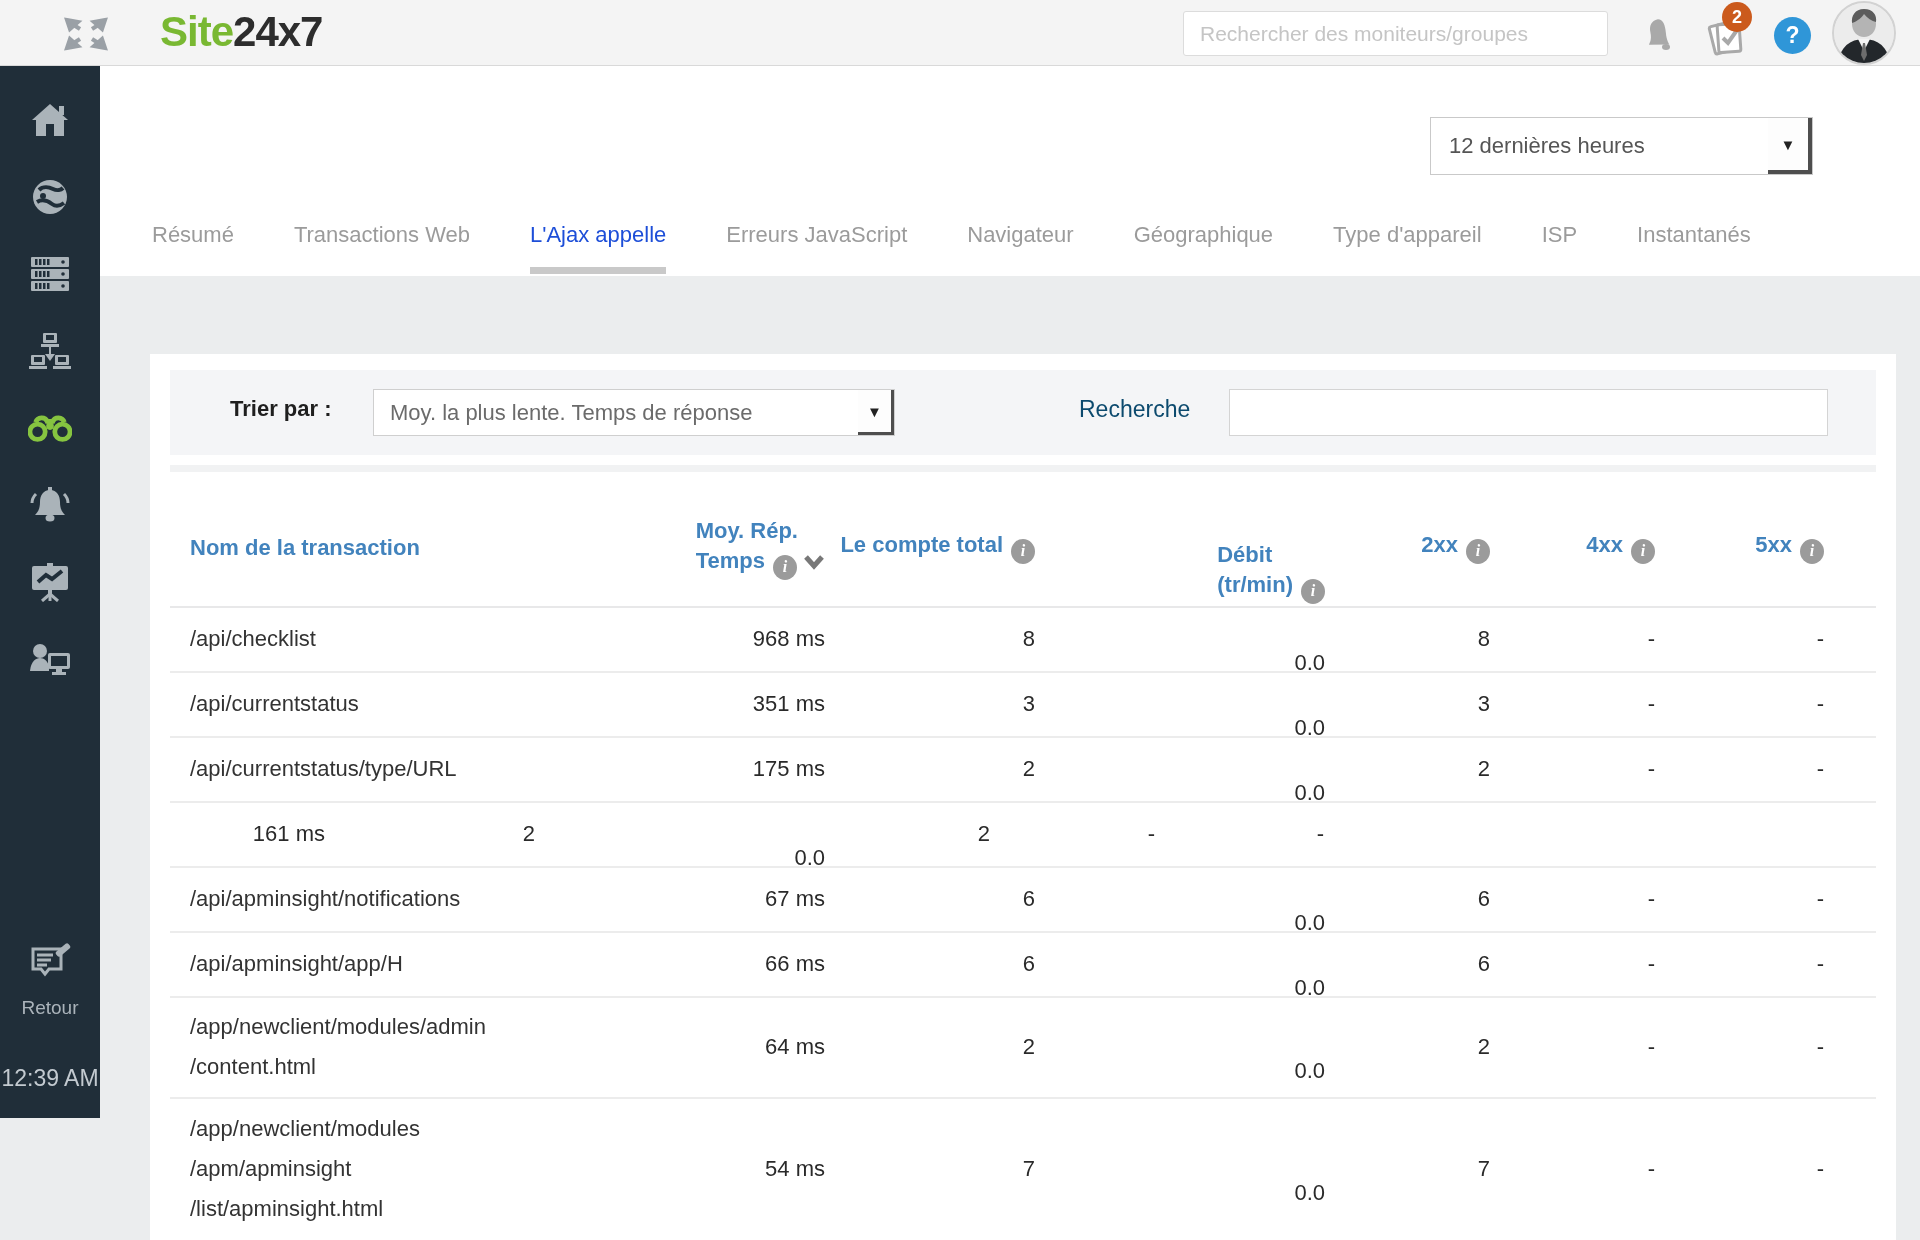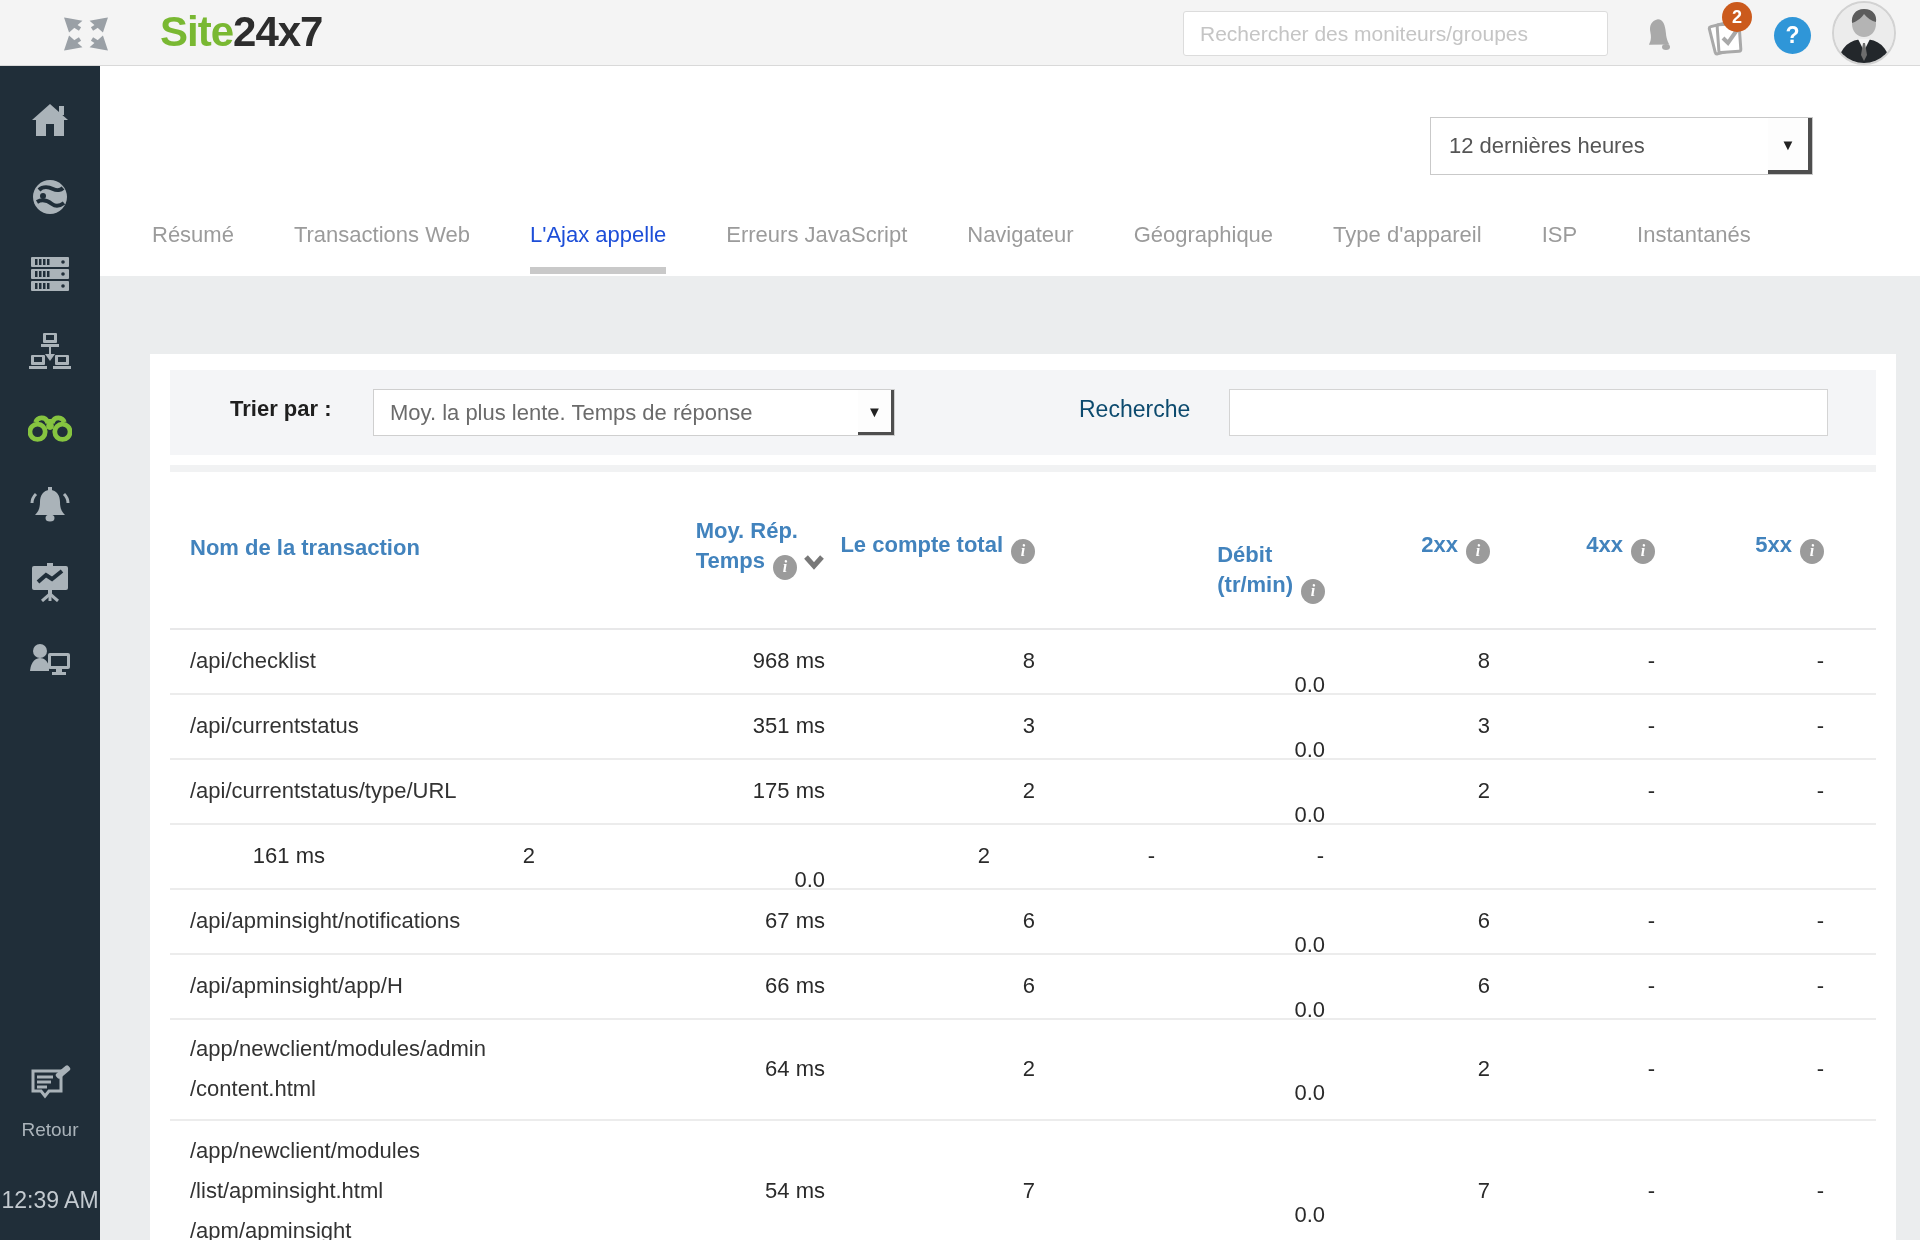--- a/index.html
+++ b/index.html
@@ -23,21 +23,21 @@
   .badge { position:absolute; left:1722px; top:2px; width:30px; height:30px; border-radius:50%;
     background:#cb5a1c; color:#fff; font-size:18px; font-weight:bold;
     display:flex; align-items:center; justify-content:center; z-index:3; }
   .help-ic { position:absolute; left:1774px; top:17px; width:37px; height:37px; border-radius:50%;
     background:#2f96d8; color:#fff; font-weight:bold; font-size:23px;
     display:flex; align-items:center; justify-content:center; }
   .avatar { position:absolute; left:1832px; top:1px; width:64px; height:64px; border-radius:50%;
     background:#ececec; border:2px solid #d2d2d2; overflow:hidden; }
 
   
-  .sidebar { position:absolute; left:0; top:66px; width:100px; height:1174px;
+  .sidebar { position:absolute; left:0; top:66px; width:100px; height:1052px;
     background:#202e39; }
   .side-icons { display:flex; flex-direction:column; align-items:center;
     padding-top:36px; gap:41px; }
   .side-item { width:44px; height:36px; display:flex; align-items:center; justify-content:center;
     cursor:pointer; }
   .sidebar-bottom { position:absolute; bottom:26px; width:100%; text-align:center; }
   .retour-label { color:#aab3ba; font-size:19px; margin-top:8px; }
   .side-time { color:#c3cad0; font-size:23px; margin-top:46px; }
 
   
@@ -71,21 +71,21 @@
   .sort-select .sel-text { position:absolute; left:16px; top:10px; font-size:22px; color:#6b6b6b; }
   .sort-select .sel-arrow { width:36px; border-right:3px solid #4e4e4e; border-bottom:3px solid #4e4e4e; }
   .search-label { position:absolute; left:897px; top:26px; font-size:23px; color:#0c4a6e;margin-left:12px; }
   .filter-search { position:absolute; left:1059px; top:19px; width:599px; height:47px;
     background:#fff; border:1px solid #d4d4d4; font-size:21px; padding:0 12px;
     font-family:"Liberation Sans", sans-serif; color:#333; }
   .thin-strip { margin:10px 20px 0 20px; height:7px; background:#f1f2f3; }
 
   
   .dtable { margin:0 20px; }
-  .thead { display:flex; align-items:center; padding:20px 0 24px 0;
+  .thead { display:flex; align-items:center; padding:20px 0 2px 0;
     border-bottom:2px solid #e8e8e9; }
   .hcell { color:#4283bd; font-size:22px; font-weight:bold; }
   .c1 { width:500px; padding-left:20px; text-align:left; }
   .c2 { width:155px; text-align:right; }
   .c3 { width:210px; text-align:right; }
   .c4 { width:290px; text-align:right;margin-top:48px; }
   .c5 { width:165px; text-align:right; }
   .c6 { width:165px; text-align:right; }
   .c7 { width:221px; text-align:right; padding-right:52px; }
   .hdr-block { display:inline-block; text-align:left; line-height:30px; }
@@ -394,22 +394,22 @@
         <div class="c2 val">64 ms</div>
         <div class="c3 val">2</div>
         <div class="c4 val">0.0</div>
         <div class="c5 val">2</div>
         <div class="c6 val">-</div>
         <div class="c7 val">-</div>
       </div>
         <div class="trow r-h143">
         <div class="c1">
             <div>/app/newclient/modules</div>
+            <div>/apm/apminsight</div>
             <div>/list/apminsight.html</div>
-            <div>/apm/apminsight</div>
           </div>
         <div class="c2 val">54 ms</div>
         <div class="c3 val">7</div>
         <div class="c4 val">0.0</div>
         <div class="c5 val">7</div>
         <div class="c6 val">-</div>
         <div class="c7 val">-</div>
       </div>
         <div class="trow r-partial">
         <div class="c1">

